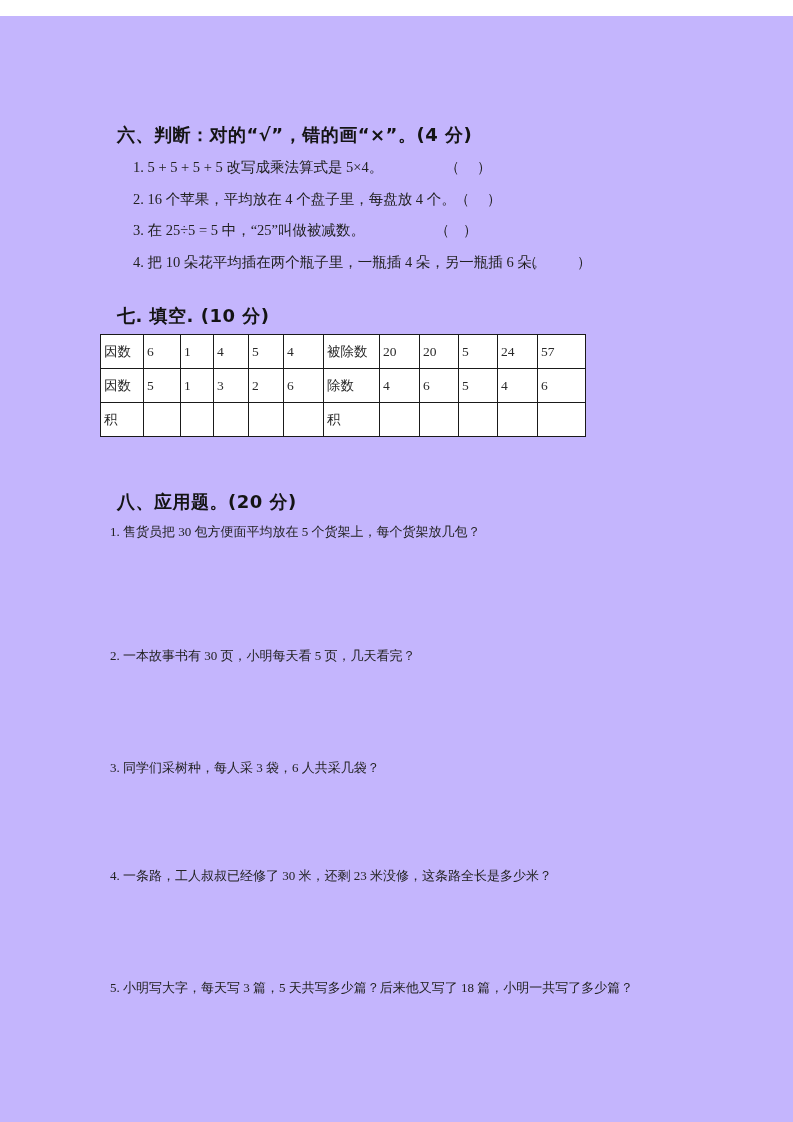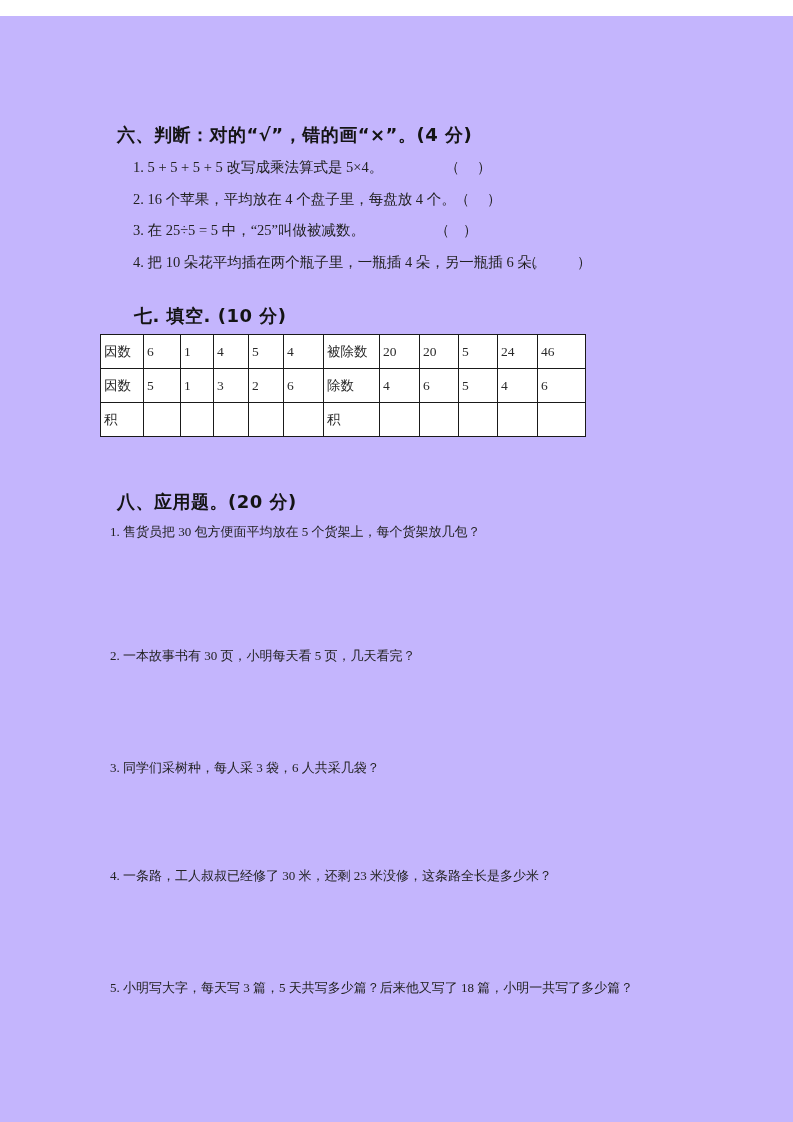--- a/index.html
+++ b/index.html
@@ -99,36 +99,36 @@
     <span class="paren" style="left:435px;">（</span>
     <span class="paren" style="left:463px;">）</span>
   </div>
 
   <div class="line-row" style="top:237px;">
     <span class="line-text" style="left:133px;">4. 把 10 朵花平均插在两个瓶子里，一瓶插 4 朵，另一瓶插 6 朵。</span>
     <span class="paren" style="left:523px;">（</span>
     <span class="paren" style="left:577px;">）</span>
   </div>
 
-  <div class="sec-title" style="left:134px; top:288px;">七. 填空. (10 分)</div>
+  <div class="sec-title" style="left:117px; top:288px;">七. 填空. (10 分)</div>
 
   <div class="fill-table">
 
     <div class="tc">因数</div>
     <div class="tc">6</div>
     <div class="tc">1</div>
     <div class="tc">4</div>
     <div class="tc">5</div>
     <div class="tc">4</div>
     <div class="tc">被除数</div>
     <div class="tc">20</div>
     <div class="tc">20</div>
     <div class="tc">5</div>
     <div class="tc">24</div>
-    <div class="tc">46</div>
+    <div class="tc">57</div>
 
     <div class="tc">因数</div>
     <div class="tc">5</div>
     <div class="tc">1</div>
     <div class="tc">3</div>
     <div class="tc">2</div>
     <div class="tc">6</div>
     <div class="tc">除数</div>
     <div class="tc">4</div>
     <div class="tc">6</div>

